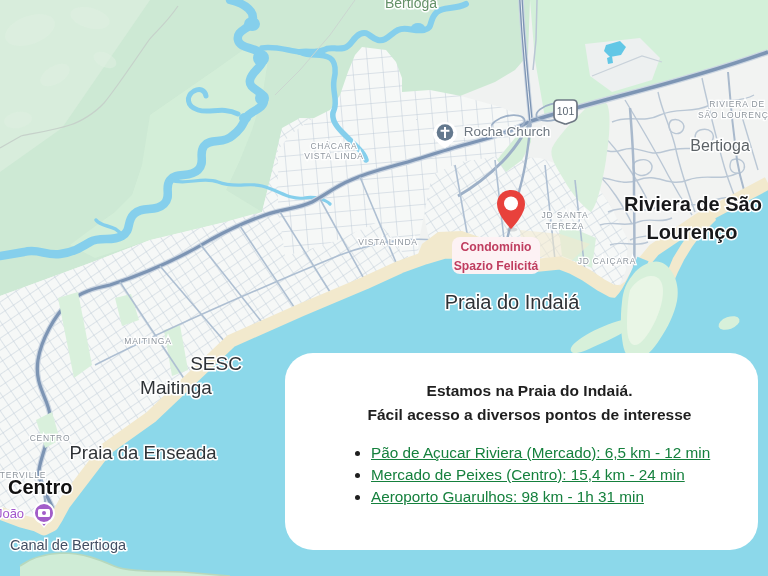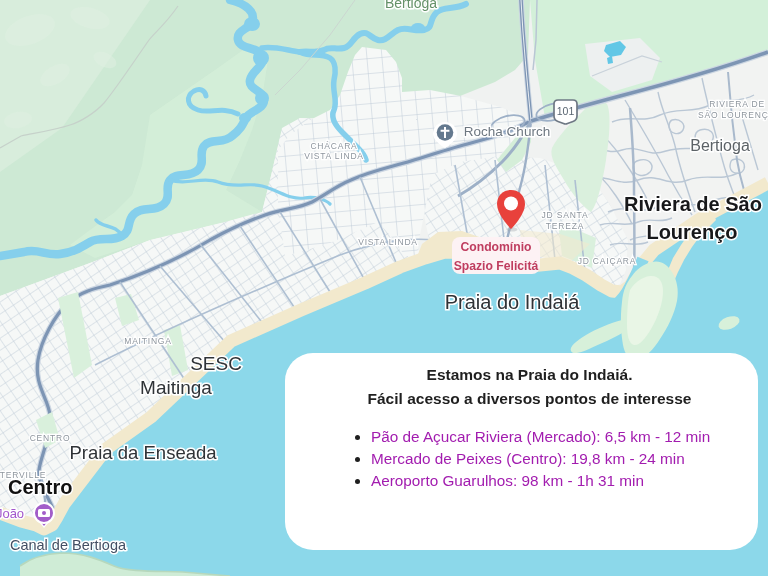--- a/index.html
+++ b/index.html
@@ -1,23 +1,23 @@
 <!DOCTYPE html>
 <html><head>
 <meta charset="utf-8">
 <style>
   html,body{margin:0;padding:0;}
   body{width:768px;height:576px;overflow:hidden;font-family:"Liberation Sans",sans-serif;}
   #stage{position:relative;width:768px;height:576px;background:#f0f2f1;}
   #map{position:absolute;left:0;top:0;}
   
   #card{position:absolute;left:285px;top:353px;width:473px;height:197px;background:#ffffff;border-radius:28px;}
-  #card .hd{margin-top:10px;text-align:center;font-weight:bold;font-size:15.5px;line-height:23.5px;color:#1f1f1f;padding-left:16px;}
+  #card .hd{margin-top:26px;text-align:center;font-weight:bold;font-size:15.5px;line-height:23.5px;color:#1f1f1f;padding-left:16px;}
   #card ul{margin:16px 0 0 0;padding-left:86px;list-style:none;}
-  #card li{position:relative;font-size:15.3px;line-height:21.8px;color:#a21caf;white-space:nowrap;}
+  #card li{position:relative;font-size:15.3px;line-height:21.8px;color:#15803d;white-space:nowrap;text-decoration:underline;}
   #card li:before{content:"";position:absolute;left:-16px;top:9px;width:5px;height:5px;border-radius:50%;background:#1f1f1f;}
 </style>
 </head>
 <body>
 <div id="stage">
 <svg id="map" width="768" height="576" viewBox="0 0 768 576" xmlns="http://www.w3.org/2000/svg">
  <defs>
   <pattern id="gA" width="10" height="10" patternUnits="userSpaceOnUse" patternTransform="rotate(-34)">
     <rect width="10" height="10" fill="#f6f8f7"></rect>
     <path d="M0,0H10M0,0V10" stroke="#c3ced9" stroke-width="1"></path>
@@ -226,17 +226,17 @@
   <ellipse cx="512" cy="229.5" rx="5.5" ry="2" fill="#9aa0a6" opacity="0.35"></ellipse>
   <path d="M511,190 C503,190 497,196 497,204 C497,215 511,229 511,229 C511,229 525,215 525,204 C525,196 519,190 511,190 Z" fill="#e8413c"></path>
   <circle cx="511" cy="203.5" r="7" fill="#ffffff"></circle>
  </g>
 </svg>
 
 <div id="card">
   <div class="hd">Estamos na Praia do Indaiá.<br>Fácil acesso a diversos pontos de interesse</div>
   <ul>
     <li>Pão de Açucar Riviera (Mercado): 6,5 km - 12 min</li>
-    <li>Mercado de Peixes (Centro): 19,8 km - 24 min</li>
+    <li>Mercado de Peixes (Centro): 15,4 km - 24 min</li>
     <li>Aeroporto Guarulhos: 98 km - 1h 31 min</li>
   </ul>
 </div>
 </div>
 
 </body></html>

